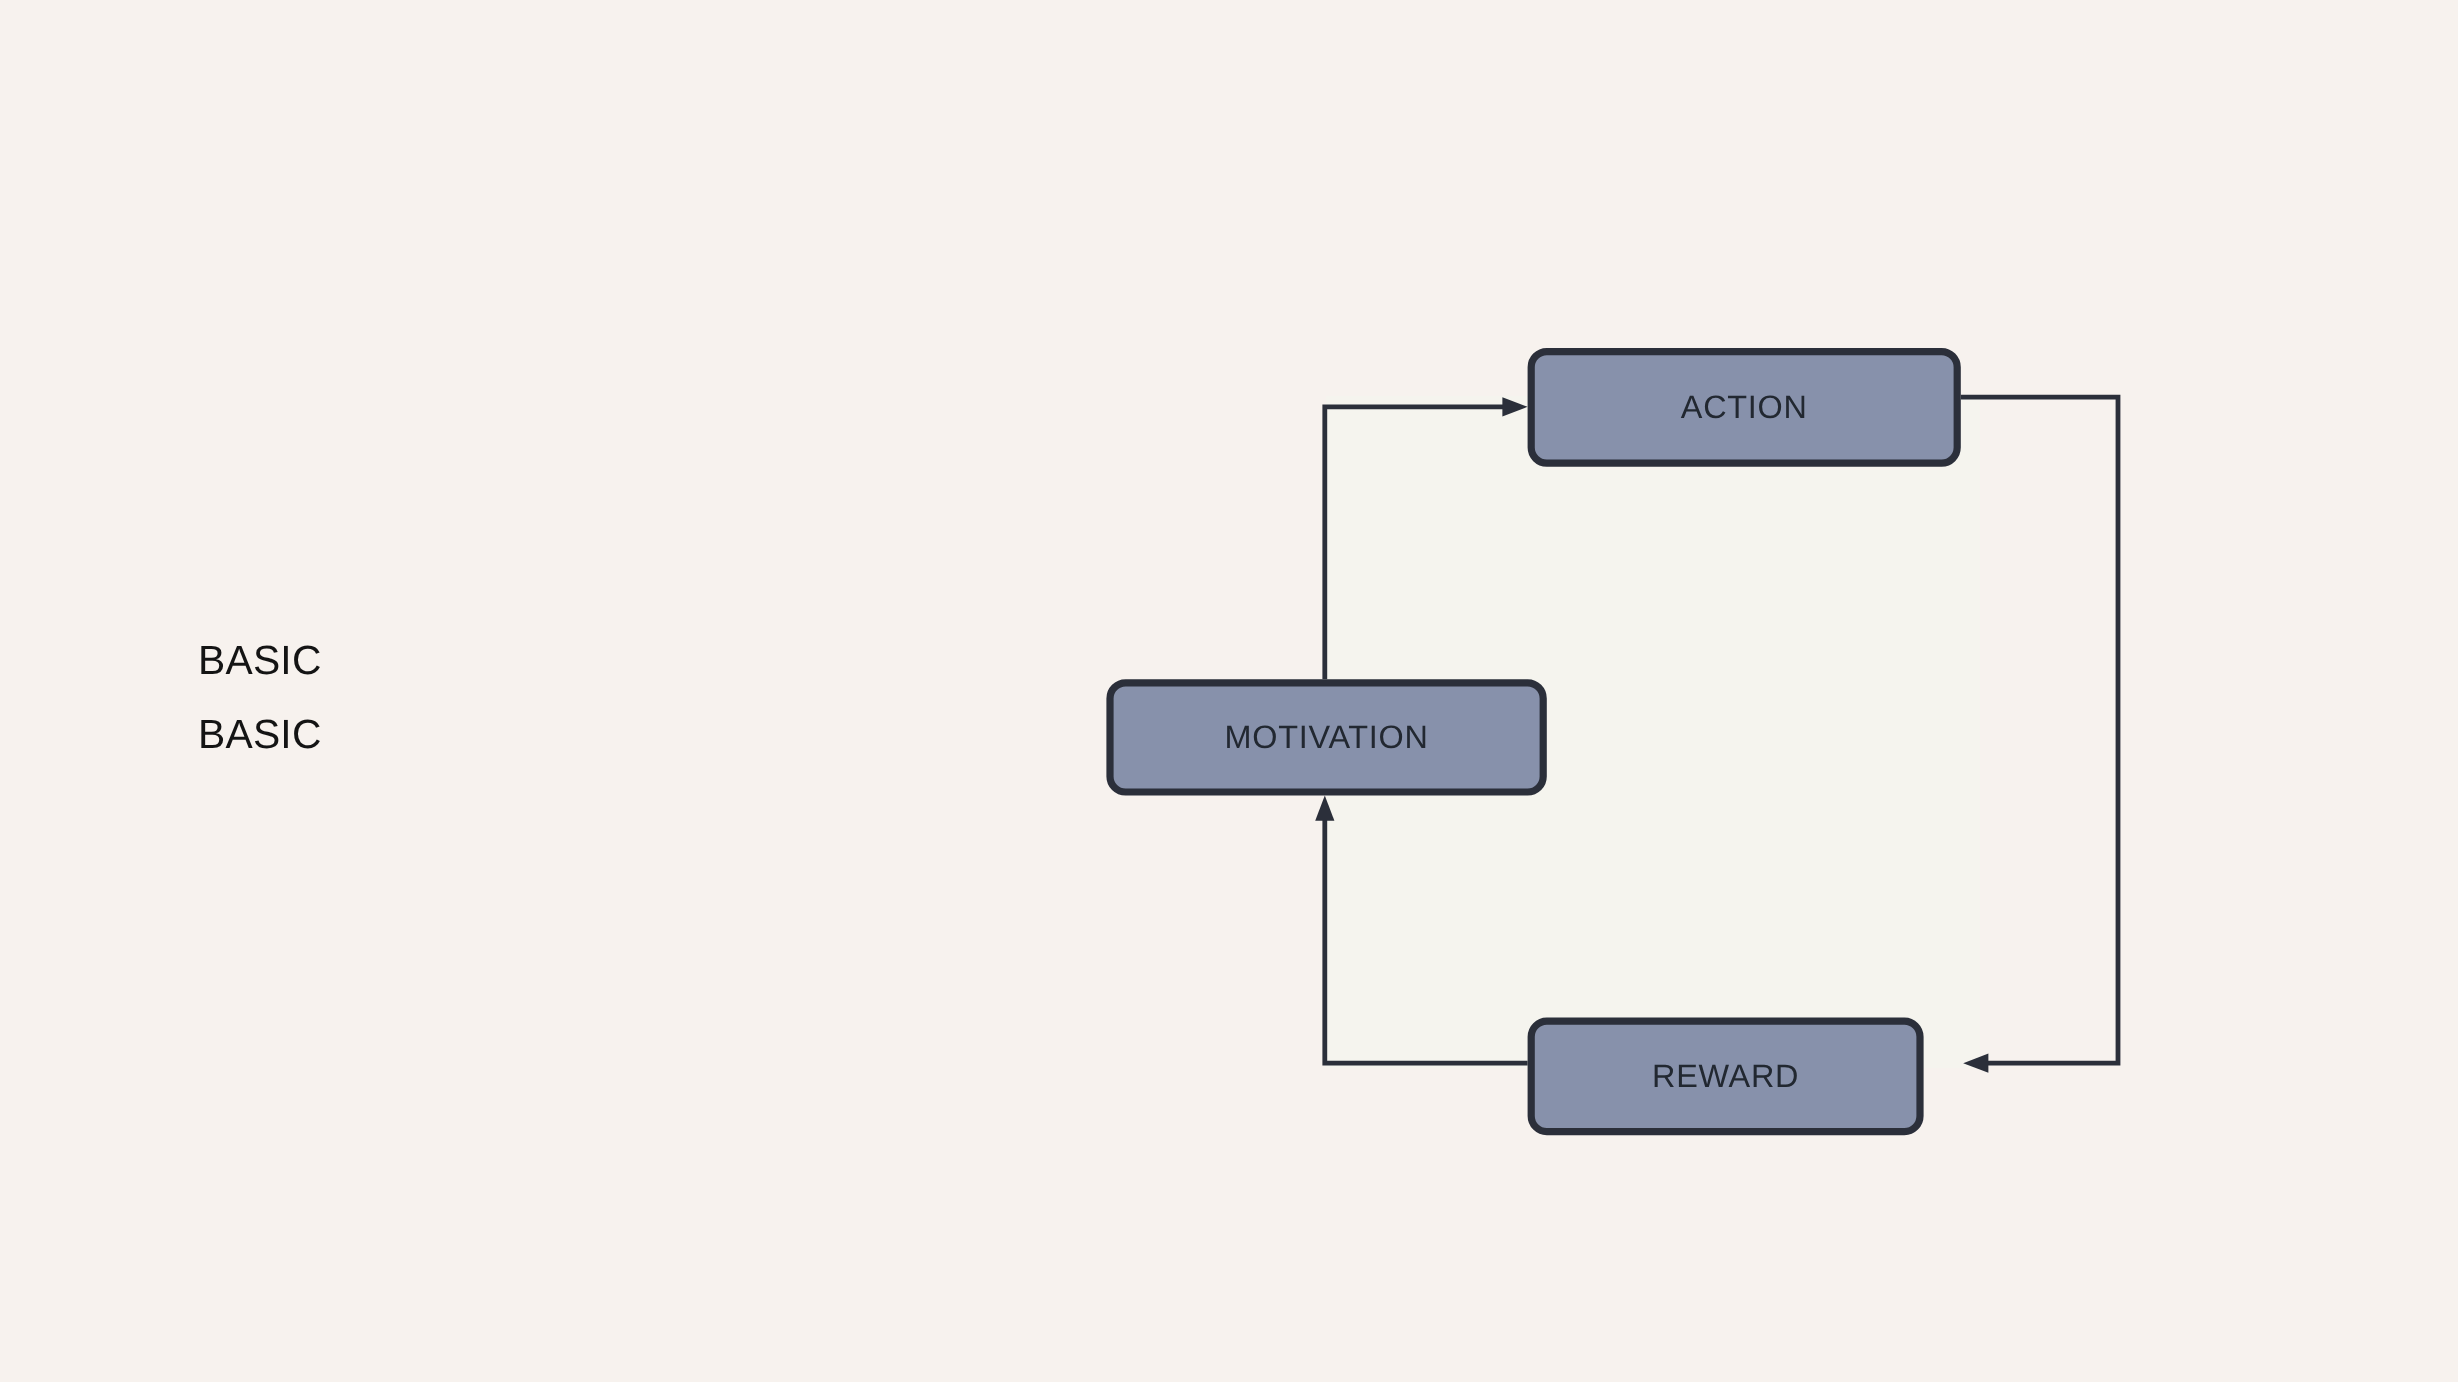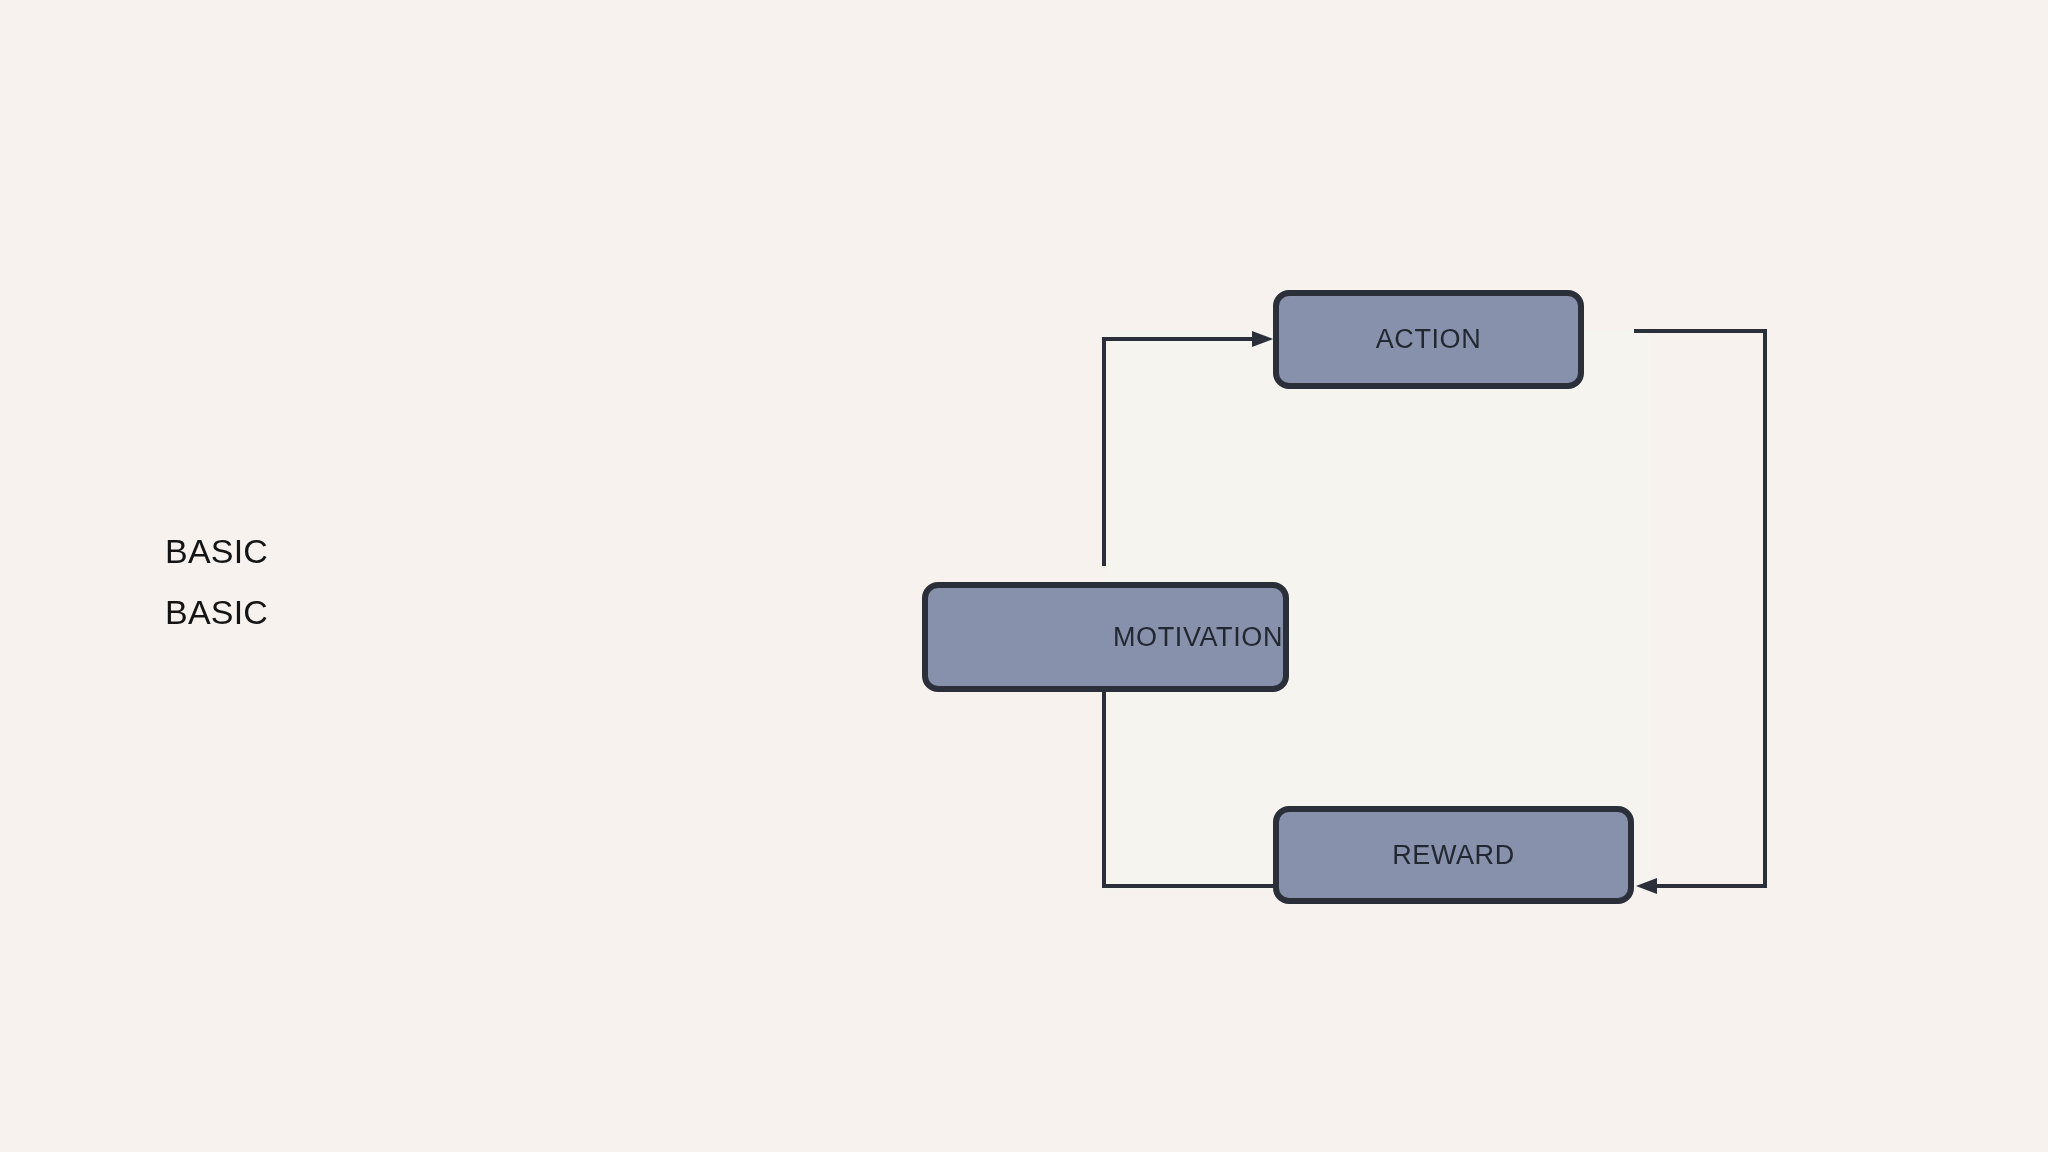--- a/index.html
+++ b/index.html
@@ -87,34 +87,33 @@
     font-size: 27px;
     letter-spacing: 0.6px;
     color: #222831;
     white-space: nowrap;
     user-select: none;
   }
 
   #node-action {
     left: 1273px;
     top: 290px;
-    width: 311px;
+    width: 361px;
     height: 99px;
   }
   #node-motivation {
     left: 922px;
-    top: 582px;
+    top: 566px;
     width: 367px;
-    height: 110px;
-    justify-content: flex-end;
+    height: 97px;
   }
   #node-reward {
     left: 1273px;
-    top: 806px;
-    width: 361px;
+    top: 848px;
+    width: 330px;
     height: 98px;
   }
 </style>
 </head>
 <body>
 
 <div id="canvas">
 
   <div class="loop-field"></div>
 

